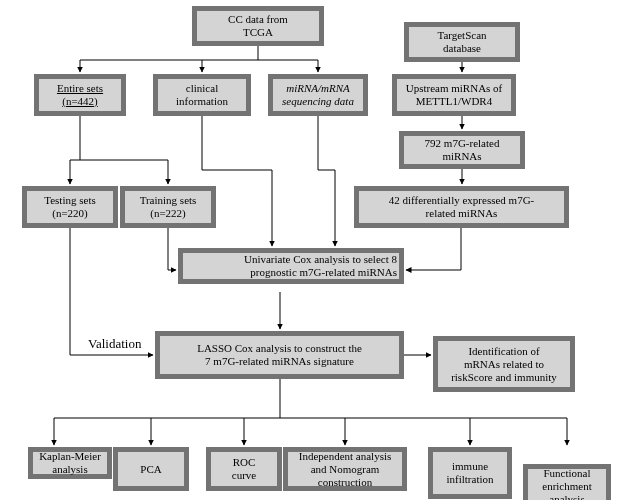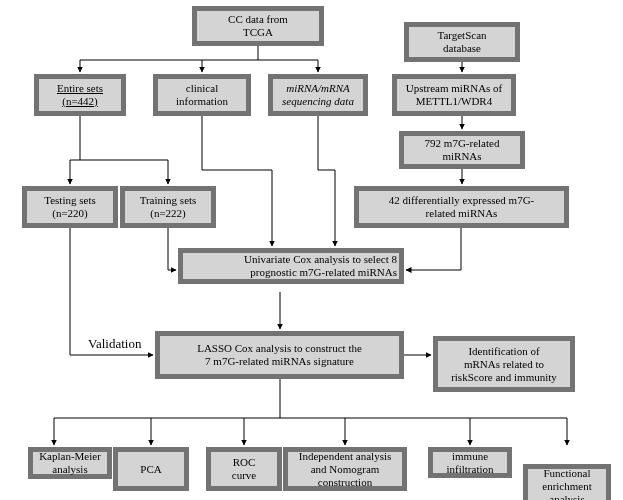--- a/index.html
+++ b/index.html
@@ -169,21 +169,21 @@
   </div>
   <div class="node" style="left:283px;top:447px;width:124px;height:44px;">
     <span>Independent analysis
 and Nomogram
 construction</span>
   </div>
   <div class="node" style="left:206px;top:447px;width:76px;height:44px;">
     <span>ROC
 curve</span>
   </div>
-  <div class="node" style="left:428px;top:447px;width:84px;height:31px;">
+  <div class="node" style="left:428px;top:447px;width:84px;height:52px;">
     <span>immune
 infiltration</span>
   </div>
   <div class="node" style="left:523px;top:464px;width:88px;height:44px;">
     <span>Functional
 enrichment
 analysis</span>
   </div>
 
   <div class="edge-label" style="left:88px;top:336px;">Validation</div>

